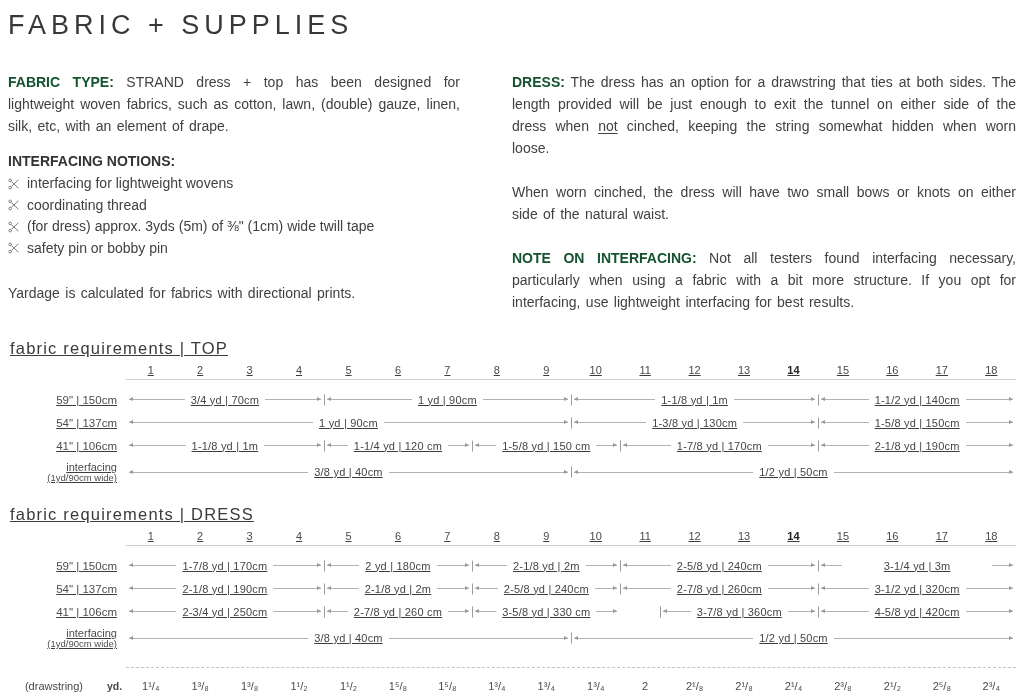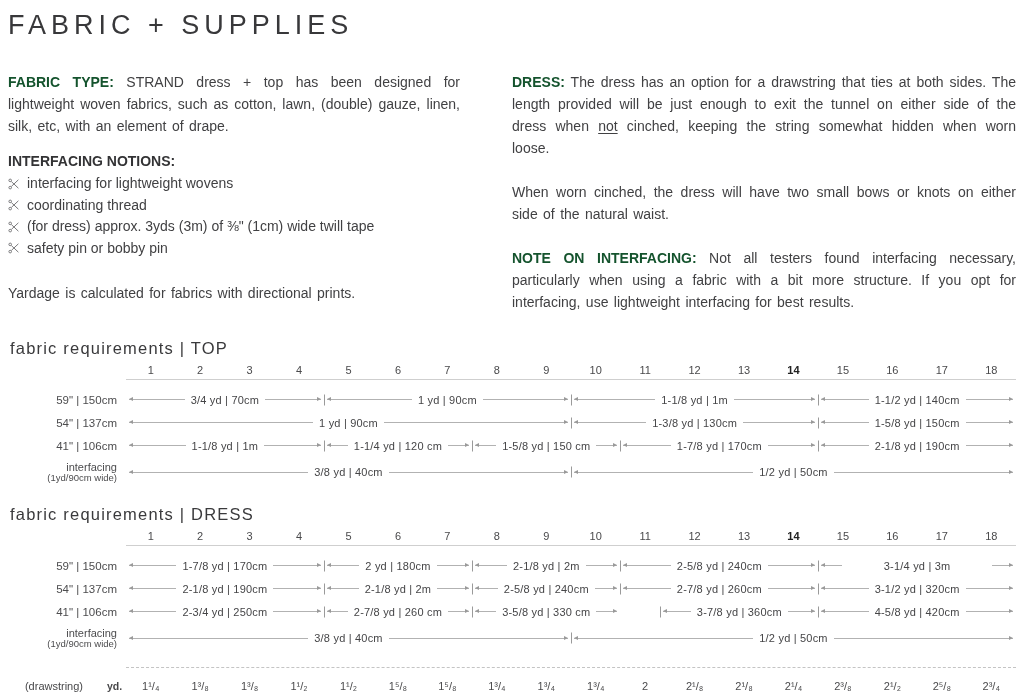--- a/index.html
+++ b/index.html
@@ -23,21 +23,21 @@
   .u{text-decoration:underline;text-underline-offset:2px;}
   .notions-head{font-weight:bold;font-size:14px;margin:16px 0 4px 0;color:#333335;}
   .notion-item{display:flex;align-items:center;font-size:14px;line-height:21.5px;color:#414143;}
   .notion-item .sc{flex:0 0 14px;margin-right:5px;display:inline-flex;align-items:center;}
   .yardage-note{margin-top:23px;}
   .rc .para{margin-bottom:0;}
   .rc .p2{margin-top:22px;}
   .rc .p3{margin-top:22px;}
 
   
-  .chart{margin-top:26px;}
+  .chart{margin-top:26px;text-decoration:underline;}
   .chart-heading{font-size:16.5px;letter-spacing:1.2px;color:#3a3a3c;margin:0 0 6px 2px;}
   .flexrow{display:flex;align-items:center;}
   .rlabel{width:118px;text-align:right;padding-right:9px;box-sizing:border-box;
           font-size:11.5px;color:#4c4c4e;white-space:nowrap;}
   .rlabel .l1{font-size:11px;}
   .rlabel .l2{font-size:9.5px;margin-top:-1px;}
   .gridcols{flex:1;display:grid;grid-template-columns:repeat(18,1fr);}
   .size-cell{text-align:center;font-size:11px;color:#49494b;}
   .size-cell.bold{font-weight:bold;color:#222;}
   .hdr-line{margin-left:118px;border-top:1px solid #cfcfcf;margin-top:3px;}
@@ -102,21 +102,21 @@
           <div class="notion-item">
             <span class="sc">
               <svg width="12" height="12" viewBox="0 0 12 12">
                 <g stroke="#7a7a7c" stroke-width="1" fill="none">
                   <path d="M3.4 3.6 L10.4 10.2 M10.4 1.8 L3.4 8.4"></path>
                   <circle cx="2.2" cy="2.4" r="1.3"></circle>
                   <circle cx="2.2" cy="9.6" r="1.3"></circle>
                 </g>
               </svg>
             </span>
-            <span>(for dress) approx. 3yds (3m) of ⅜" (1cm) wide twill tape</span>
+            <span>(for dress) approx. 3yds (5m) of ⅜" (1cm) wide twill tape</span>
           </div>
           <div class="notion-item">
             <span class="sc">
               <svg width="12" height="12" viewBox="0 0 12 12">
                 <g stroke="#7a7a7c" stroke-width="1" fill="none">
                   <path d="M3.4 3.6 L10.4 10.2 M10.4 1.8 L3.4 8.4"></path>
                   <circle cx="2.2" cy="2.4" r="1.3"></circle>
                   <circle cx="2.2" cy="9.6" r="1.3"></circle>
                 </g>
               </svg>

